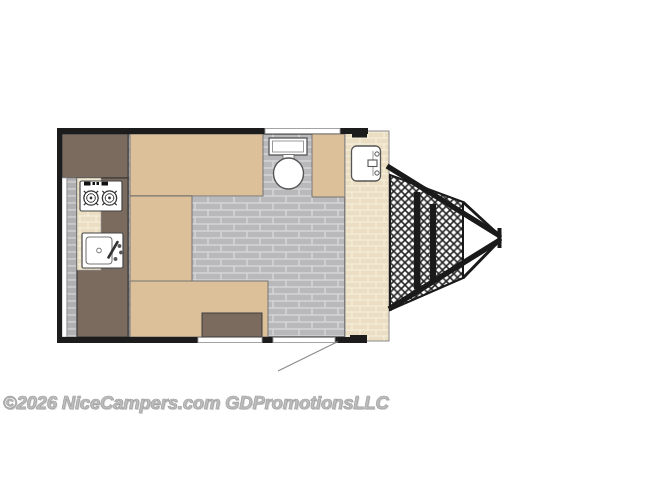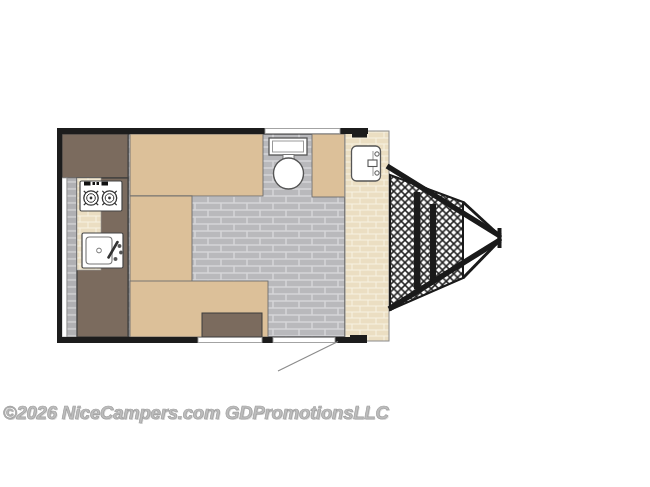--- a/index.html
+++ b/index.html
@@ -1,19 +1,19 @@
 <!DOCTYPE html>
 <html><head>
 <meta charset="utf-8">
 <style>
   html,body{margin:0;padding:0;background:#ffffff;}
   .canvas{position:relative;width:650px;height:487px;background:#ffffff;overflow:hidden;
           font-family:"Liberation Sans",sans-serif;}
   .plan-svg{position:absolute;left:0;top:0;}
-  .watermark{position:absolute;left:3px;top:402px;white-space:nowrap;
+  .watermark{position:absolute;left:3px;top:392px;white-space:nowrap;
              font:italic 700 18.5px "Liberation Sans",sans-serif;
              color:#bdbdbd;letter-spacing:-0.2px;
              -webkit-text-stroke:0.7px #9f9f9f;
              text-shadow:1px 1px 0 #d9d9d9;}
 </style>
 </head>
 <body>
 
 <div class="canvas">
 

